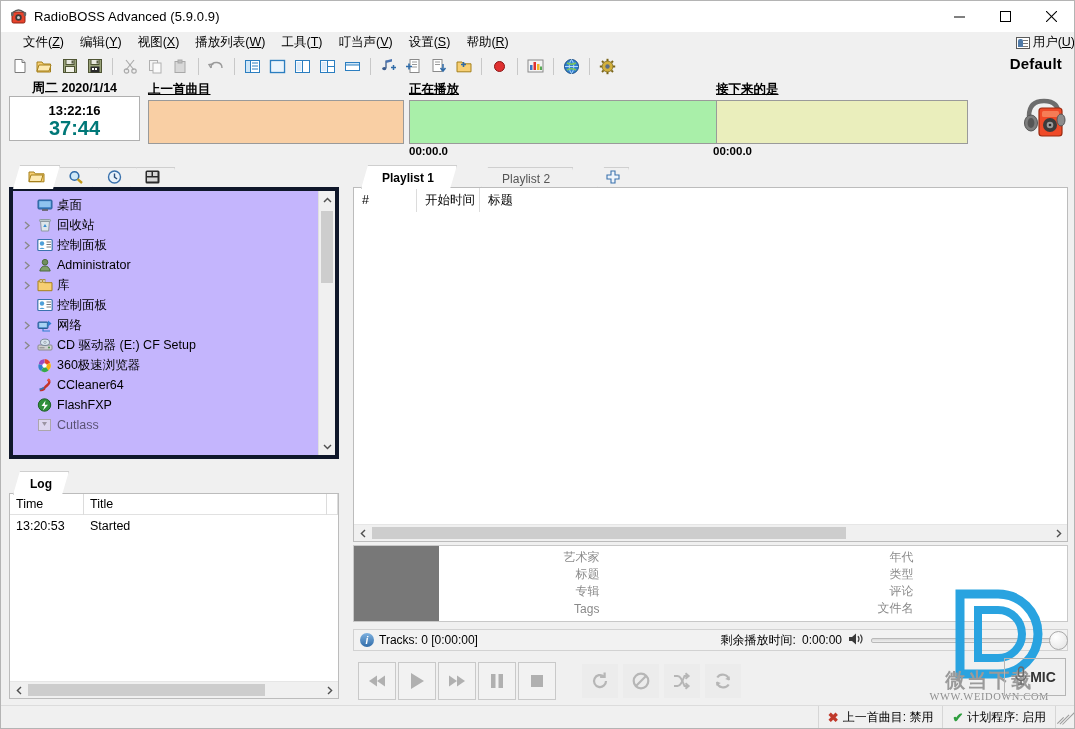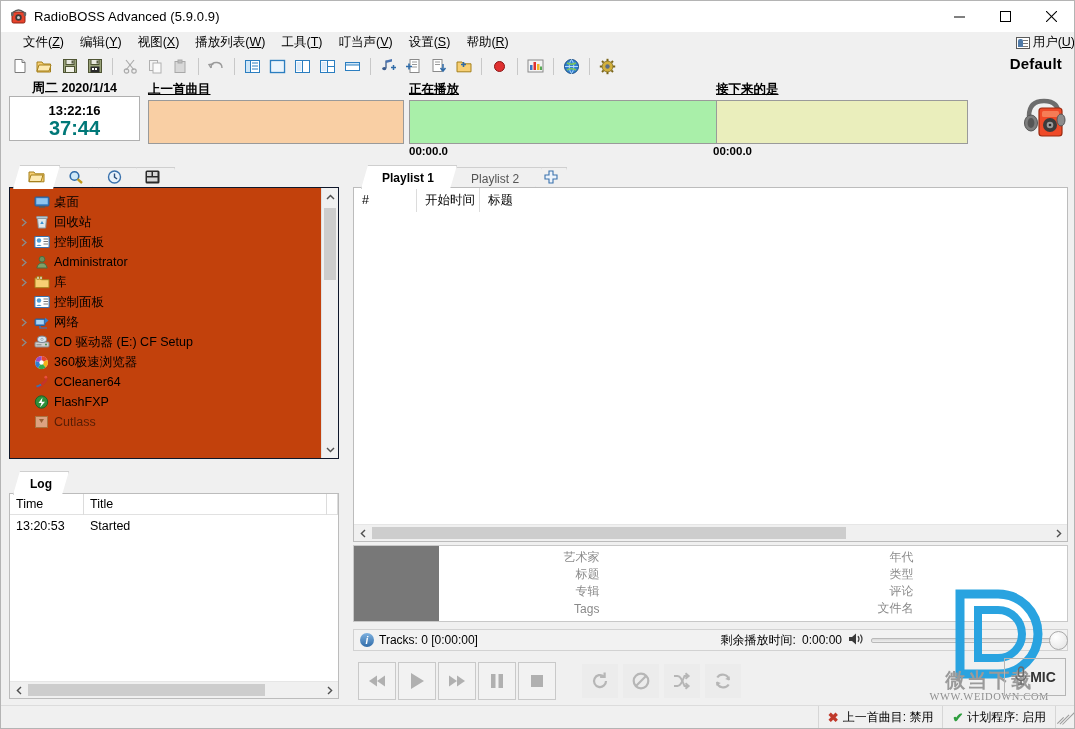--- a/index.html
+++ b/index.html
@@ -148,21 +148,21 @@
   }
   .tab.active {
     background: #fff; color: #000; font-weight: bold; height: 24px; z-index: 3;
   }
 
   .browser-tabs { left: 12px; top: 164px; }
   .browser-tabs .tab { padding: 0 14px; }
   .tree-panel {
     position: absolute; left: 8px; top: 186px;
     width: 330px; height: 272px;
-    background: #c2410c; border: 1px solid #0f172a;
+    background: #c4b5fd; border: 4px solid #0f172a;
     overflow: hidden;
   }
   .tree-inner { position: absolute; left: 0; top: 0; right: 18px; bottom: 0; padding-top: 4px; overflow: hidden; }
   .tree-row {
     height: 20px; display: flex; align-items: center;
     padding-left: 6px; font-size: 12.5px; cursor: default;
     white-space: nowrap;
   }
   .tw {
     width: 16px; flex: none; display: flex; align-items: center; justify-content: center;
@@ -212,21 +212,21 @@
   }
   .gh-cell {
     height: 21px; line-height: 21px; padding-left: 6px;
     border-right: 1px solid #dcdcdc; overflow: hidden; white-space: nowrap;
     cursor: default;
   }
   .grid-row { display: flex; height: 22px; align-items: center; font-size: 12.5px; }
   .gr-cell { padding-left: 6px; overflow: hidden; white-space: nowrap; }
 
   
-  .pl-tabs { left: 360px; top: 164px; }
+  .pl-tabs { left: 360px; top: 164px; gap: 31px; }
   .pl-tabs .tab { padding: 0 22px 0 20px; }
   .tab-add {
     width: 32px; padding: 0 !important; justify-content: center;
   }
   .playlist-panel {
     position: absolute; left: 352px; top: 186px;
     width: 715px; height: 355px;
     background: #fff; border: 1px solid #bcbcbc; overflow: hidden;
   }
   .pl-head { display: flex; height: 24px; align-items: center; font-size: 12.5px; background: #fff; }

